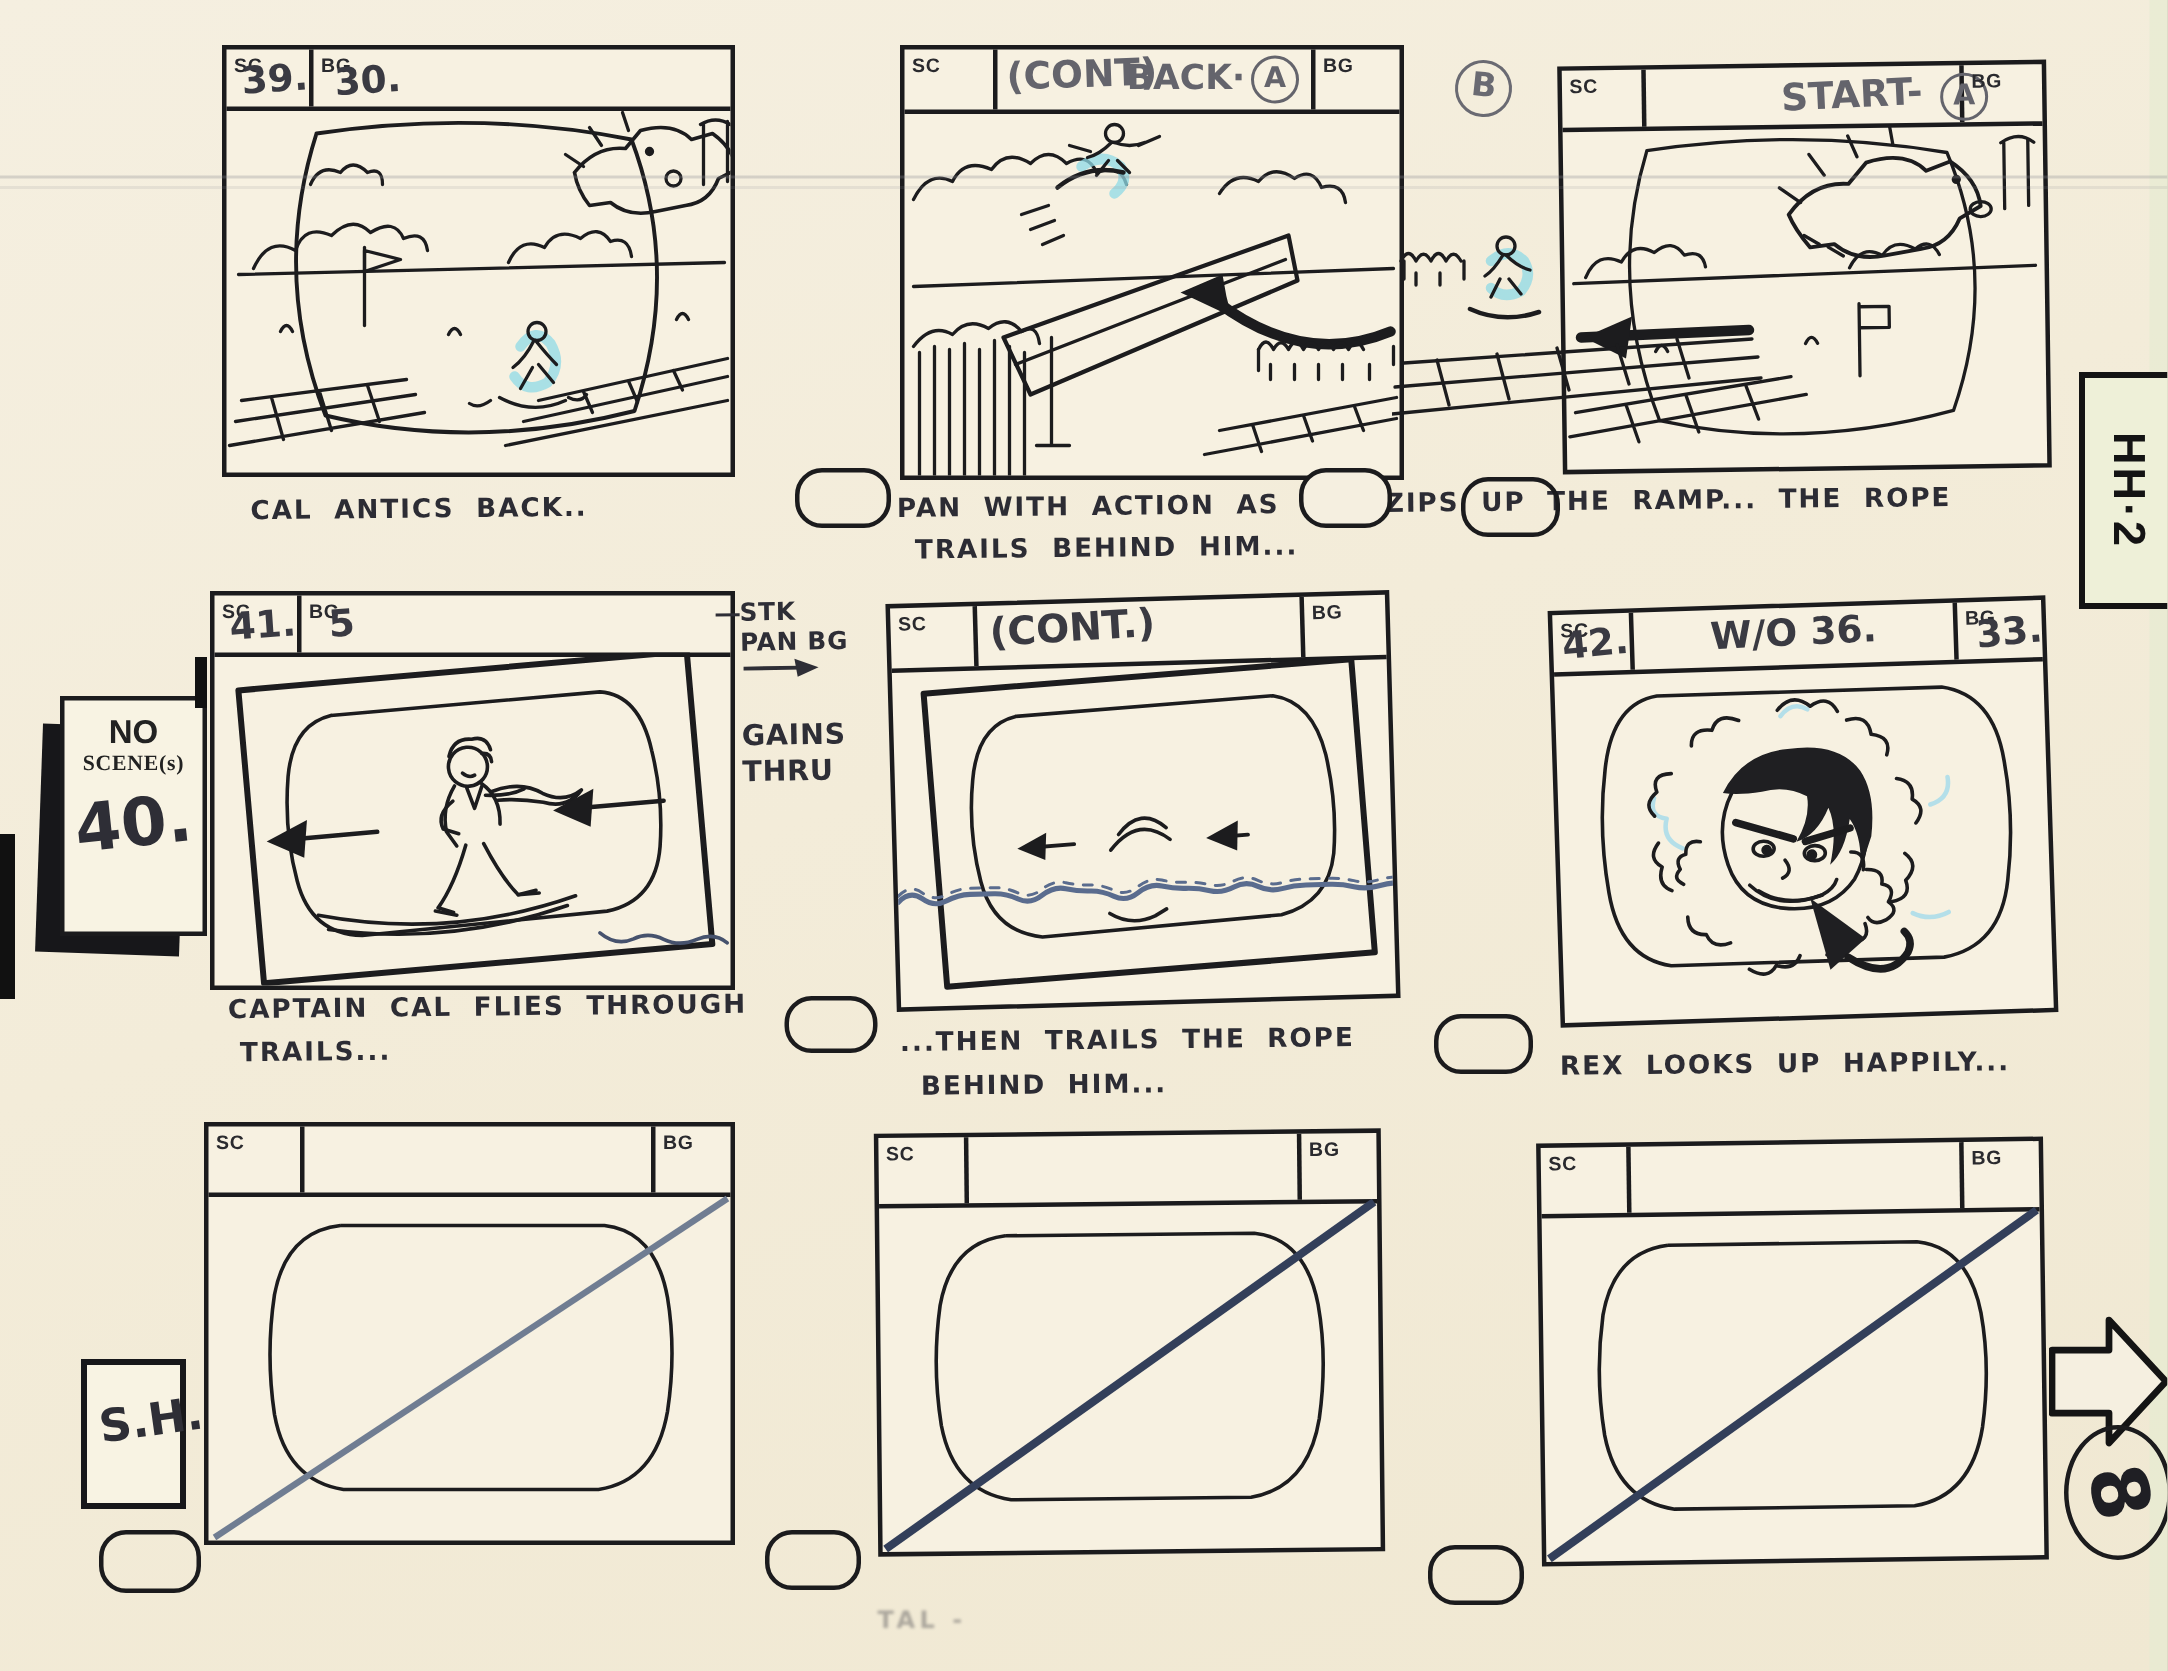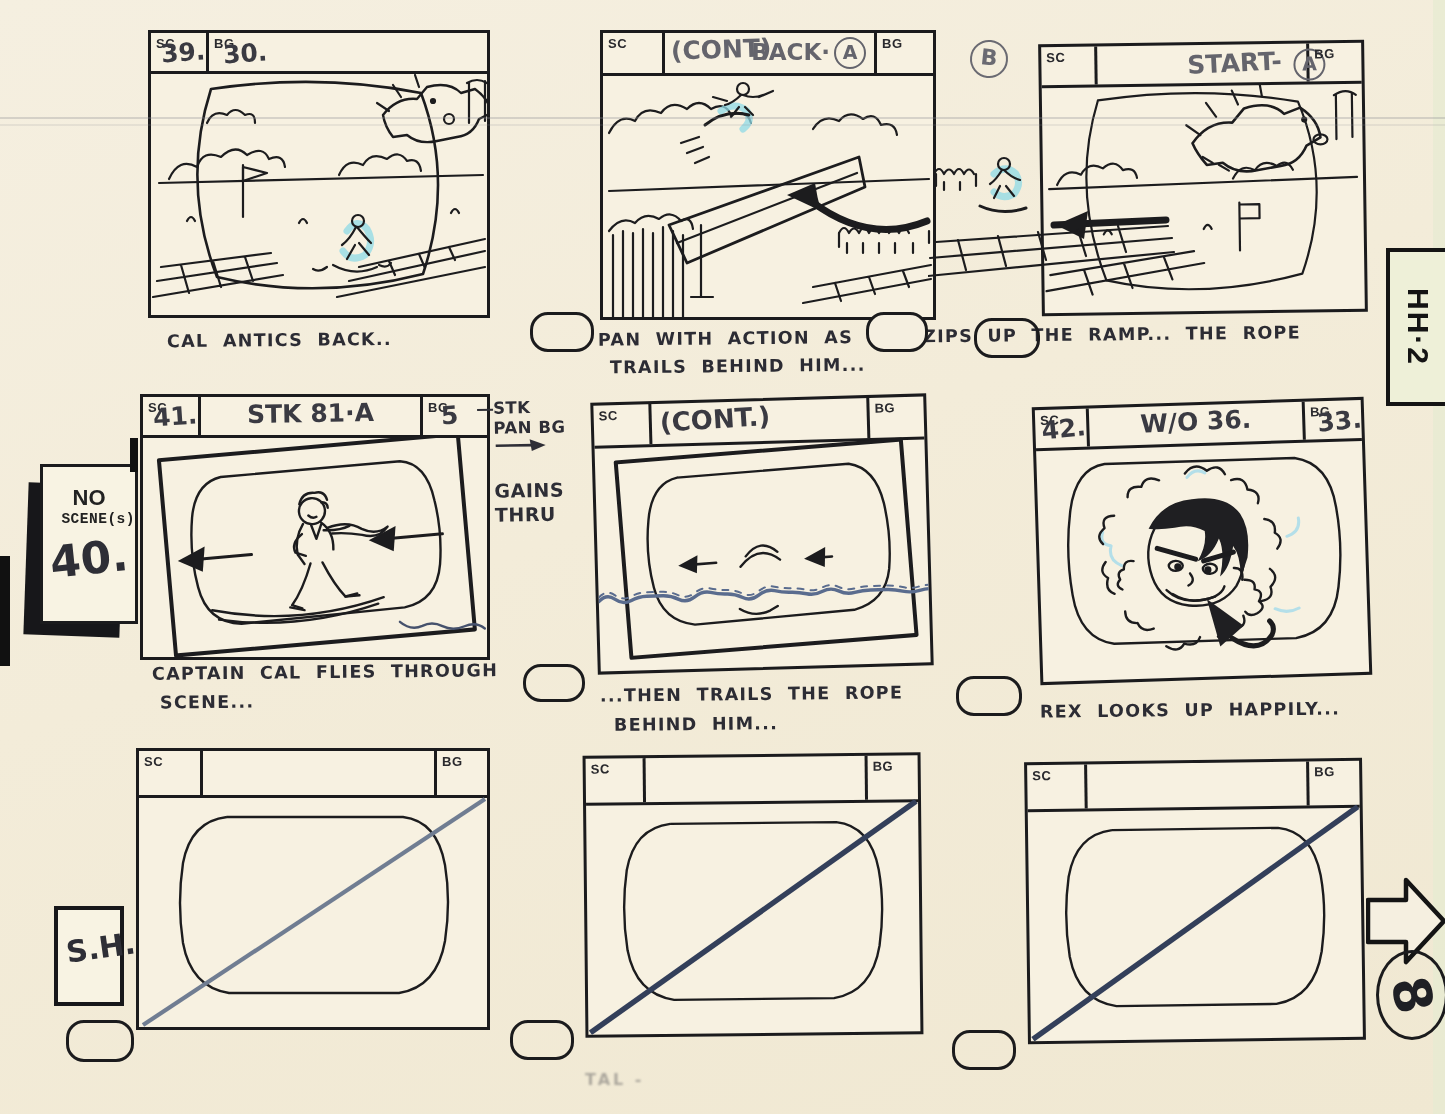--- a/index.html
+++ b/index.html
@@ -28,22 +28,22 @@
   .art{position:absolute;left:0;top:38px;}
   
   .cap{position:absolute;font-size:17.5px;font-weight:600;letter-spacing:1.3px;word-spacing:7px;
        color:#2c2c34;transform:rotate(-.6deg);white-space:nowrap;}
   
   .pill{position:absolute;border:3px solid #1b1b1d;border-radius:18px;background:transparent;}
   
   .noshadow{position:absolute;left:26px;top:484px;width:96px;height:152px;background:#17171a;transform:rotate(2deg);}
   .nobox{position:absolute;left:40px;top:464px;width:92px;height:154px;background:#f8f3e3;
          border:3px solid #1b1b1d;text-align:center;}
-  .nobox .l1{font-family:"Liberation Sans",sans-serif;font-weight:900;font-size:22px;margin-top:18px;}
-  .nobox .l2{font-family:Liberation Mono, monospace;font-weight:700;font-size:14.5px;letter-spacing:.5px;text-align:right;}
+  .nobox .l1{font-family:"Liberation Sans",sans-serif;font-weight:900;font-size:22px;margin-top:8px;}
+  .nobox .l2{font-family:Liberation Serif, serif;font-weight:700;font-size:14.5px;letter-spacing:.5px;}
   .nobox .num{font-size:44px;font-weight:700;transform:rotate(-6deg);margin-top:6px;color:#2e2e36;}
   
   .tab{position:absolute;left:1386px;top:248px;width:56px;height:150px;background:#eef0d8;
        border:4px solid #141414;display:flex;align-items:center;justify-content:center;}
   .tab span{transform:rotate(90deg);font-family:"Liberation Sans",sans-serif;font-weight:900;
             font-size:30px;letter-spacing:2px;white-space:nowrap;color:#141414;}
   
   .pannote{position:absolute;left:494px;top:398px;width:90px;font-size:16.5px;font-weight:700;
            color:#2e2e36;letter-spacing:.5px;line-height:20px;transform:rotate(-1deg);}
   .pannote .gains{margin-top:26px;font-size:19px;line-height:24px;}
@@ -214,23 +214,20 @@
     <div class="l2">SCENE(s)</div>
     <div class="num">40.</div>
   </div>
 
   <div class="panel" style="left:140px;top:394px;width:350px;height:266px">
     <div class="phead">
       <div class="hc sc">
         <span class="plabel">SC</span>
         <span class="hand hnum">41.</span>
       </div>
-      <div class="hc mid">
-        <span class="hand hfield">STK 81·A</span>
-      </div>
       <div class="hc bg">
         <span class="plabel">BG</span>
         <span class="hand hnum" style="left:18px;top:4px">5</span>
       </div>
     </div>
     <svg class="art" width="344" height="222" viewBox="0 0 344 222">
       <g transform="rotate(-5 172 111)" stroke="#1c1c1e" fill="none" stroke-width="2.4" stroke-linecap="round" stroke-linejoin="round">
         <rect x="24" y="12" width="300" height="196" stroke-width="4"></rect>
         <path d="M84,34 L264,34 Q290,38 295,76 Q300,108 295,140 Q289,176 256,180 L92,182 Q58,178 52,142 Q46,108 52,72 Q58,38 84,34"></path>
         <path d="M64,166 q86,24 172,2 M70,176 q80,18 160,-2"></path>
@@ -261,21 +258,21 @@
       <path d="M2,7 H40" stroke="#2e2e36" stroke-width="2.6" fill="none"></path>
       <path d="M52,7 L36,1 L38,13 Z" fill="#2e2e36"></path>
     </svg>
     <div class="gains">
       <div>GAINS</div>
       <div>THRU</div>
     </div>
   </div>
 
   <div class="cap" style="left:152px;top:662px">CAPTAIN CAL FLIES THROUGH</div>
-  <div class="cap" style="left:160px;top:692px">SCENE...</div>
+  <div class="cap" style="left:160px;top:692px">TRAILS...</div>
   <div class="pill" style="left:523px;top:664px;width:56px;height:32px"></div>
 
   <div class="panel" style="left:594px;top:398px;width:336px;height:272px;transform:rotate(-1.6deg)">
     <div class="phead" style="height:40px">
       <div class="hc sc">
         <span class="plabel">SC</span>
       </div>
       <div class="hc mid">
         <span class="hand" style="position:absolute;left:8px;top:2px;font-size:26px;transform:rotate(-2deg)">(CONT.)</span>
       </div>

